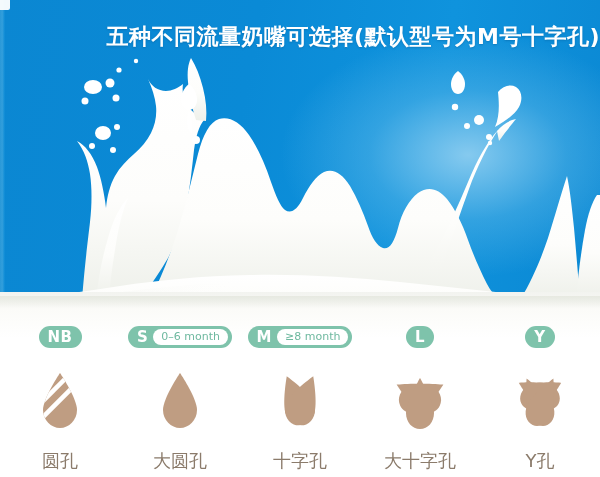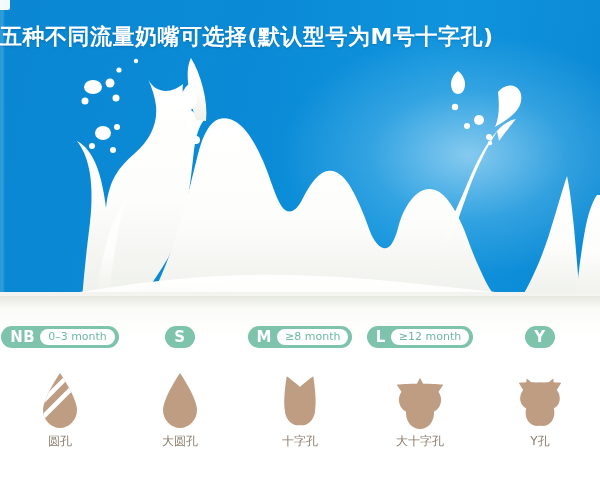--- a/index.html
+++ b/index.html
@@ -24,21 +24,21 @@
     position:absolute;left:0;top:0;width:5px;height:298px;
     background:linear-gradient(90deg,#2e9bd9 0%,#3aa3dd 45%,#0a8ad6 100%);
     opacity:.85;
   }
   .hero-corner{
     position:absolute;left:0;top:0;width:10px;height:10px;
     background:#ffffff;border-bottom-right-radius:2px;opacity:.95;
   }
   .title{
     position:absolute;left:0;top:22px;width:600px;
-    text-align:left;
+    text-align:right;
     color:#ffffff;
     font-size:22px;
     font-weight:bold;
     letter-spacing:.5px;
     line-height:30px;
     white-space:nowrap;
     text-shadow:0 1px 2px rgba(0,60,110,.28);
   }
   .splash{position:absolute;left:0;top:0;width:600px;height:310px;}
 
@@ -93,23 +93,23 @@
     box-sizing:border-box;
   }
 
   
   .icon-wrap{
     height:62px;width:100px;
     margin-top:22px;
     display:flex;align-items:center;justify-content:center;
   }
   .hole-label{
-    margin-top:0;
+    margin-top:20px;
     color:#8b7b6b;
-    font-size:12px;
+    font-size:18px;
     line-height:18px;
     white-space:nowrap;
   }
 </style>
 </head>
 <body>
 
 <div id="page">
 
   <div class="hero">
@@ -262,21 +262,20 @@
   </div>
 
   <div class="surface"></div>
   <div class="surface-sheen"></div>
 
   <div class="grid">
 
     <div class="col">
       <div class="badge">
         <span class="badge-size">NB</span>
-        <span class="badge-age">0–3 month</span>
       </div>
       <div class="icon-wrap">
         <svg width="60" height="62" viewBox="0 0 60 62">
           <defs>
             <clipPath id="clipA">
               <path d="M30,3 C30,3 47,28 47,40 C47,50 39,58 30,58 C21,58 13,50 13,40 C13,28 30,3 30,3 Z"></path>
             </clipPath>
           </defs>
           <path d="M30,3 C30,3 47,28 47,40 C47,50 39,58 30,58 C21,58 13,50 13,40 C13,28 30,3 30,3 Z" fill="#bf9d82"></path>
           <g clip-path="url(#clipA)" stroke="#ffffff" stroke-width="4.5">
@@ -285,20 +284,21 @@
             <line x1="-6" y1="66" x2="62" y2="-2"></line>
           </g>
         </svg>
       </div>
       <div class="hole-label">圆孔</div>
     </div>
 
     <div class="col">
       <div class="badge">
         <span class="badge-size">S</span>
+        <span class="badge-age">0–6 month</span>
       </div>
       <div class="icon-wrap">
         <svg width="60" height="62" viewBox="0 0 60 62">
           <path d="M30,3 C30,3 47,28 47,40 C47,50 39,58 30,58 C21,58 13,50 13,40 C13,28 30,3 30,3 Z" fill="#bf9d82"></path>
         </svg>
       </div>
       <div class="hole-label">大圆孔</div>
     </div>
 
     <div class="col">
@@ -313,21 +313,20 @@
             <path transform="rotate(22 45 34)" d="M45,4 C45,4 60,28 60,39 C60,48 53,56 45,56 C37,56 30,48 30,39 C30,28 45,4 45,4 Z"></path>
           </g>
         </svg>
       </div>
       <div class="hole-label">十字孔</div>
     </div>
 
     <div class="col">
       <div class="badge">
         <span class="badge-size">L</span>
-        <span class="badge-age">≥12 month</span>
       </div>
       <div class="icon-wrap">
         <svg width="96" height="62" viewBox="0 0 96 62">
           <g fill="#bf9d82">
             <path transform="rotate(-64 48 26)" d="M48,0 C48,0 62,22 62,32 C62,41 56,48 48,48 C40,48 34,41 34,32 C34,22 48,0 48,0 Z"></path>
             <path transform="rotate(64 48 26)" d="M48,0 C48,0 62,22 62,32 C62,41 56,48 48,48 C40,48 34,41 34,32 C34,22 48,0 48,0 Z"></path>
             <path d="M48,8 C48,8 62,32 62,43 C62,52 56,59 48,59 C40,59 34,52 34,43 C34,32 48,8 48,8 Z"></path>
           </g>
         </svg>
       </div>

